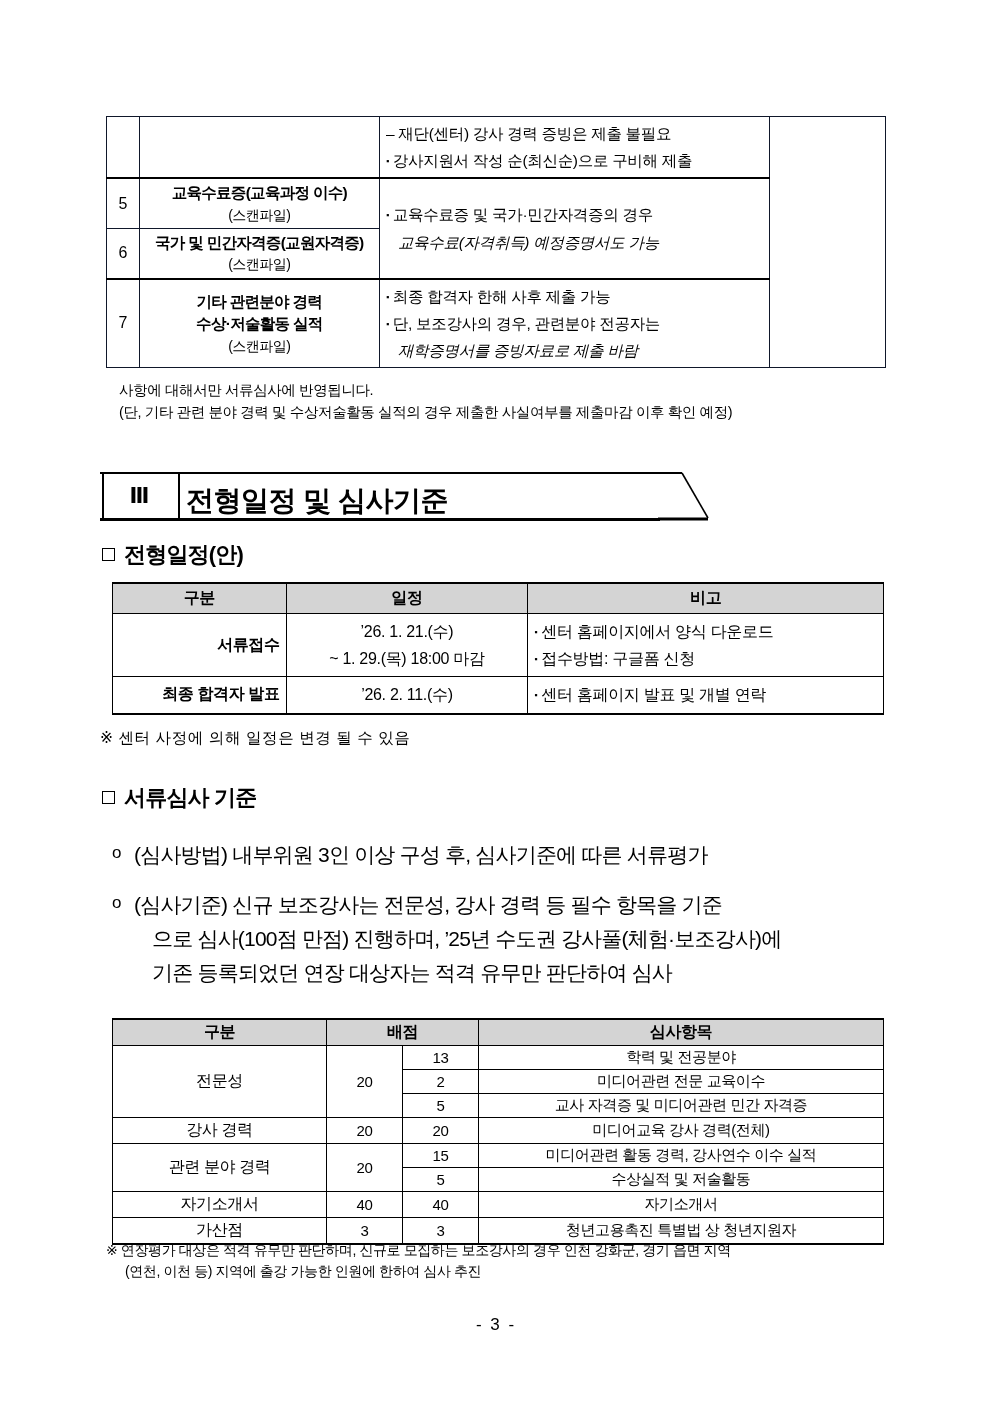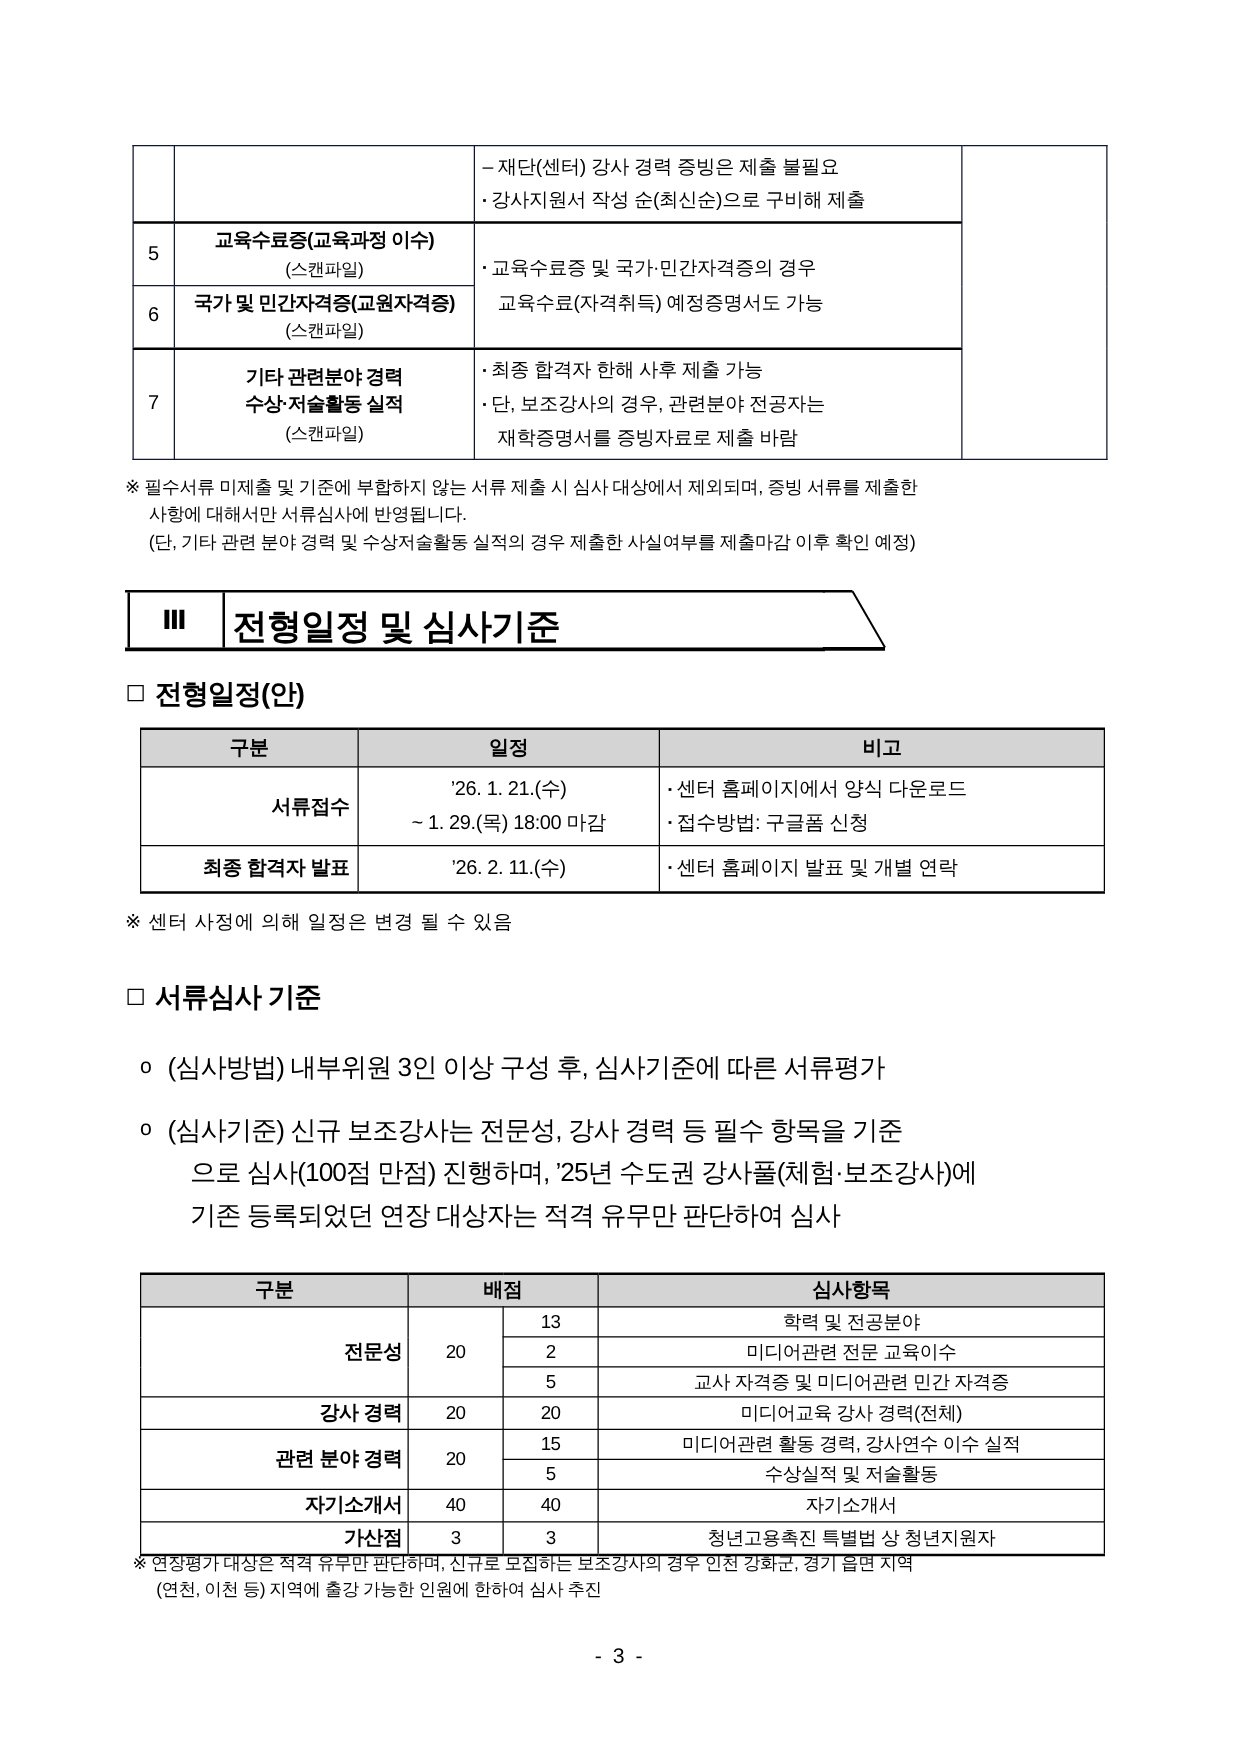--- a/index.html
+++ b/index.html
@@ -38,21 +38,21 @@
     font-size: 15.5px;
   }
   .tbl-docs td { border: 1px solid #0f172a; padding: 3px 6px; }
   .tbl-docs .c-no    { width: 34px;  text-align: center; font-size: 16px; }
   .tbl-docs .c-name  { width: 264px; text-align: center; }
   .tbl-docs .c-note  { width: 398px; }
   .tbl-docs .c-blank { width: 128px; }
   .tbl-docs .dname { font-weight: bold; font-size: 15.5px; line-height: 1.45; letter-spacing: -0.7px; }
   .tbl-docs .dscan { font-size: 14px; line-height: 1.45; letter-spacing: -0.5px; }
   .tbl-docs .note-line { line-height: 1.75; letter-spacing: -0.3px; white-space: nowrap; }
-  .tbl-docs .note-line.ind { padding-left: 12px; }
+  .tbl-docs .note-line.ind { padding-left: 12px; font-style: italic; }
   .bullet-sq::before { content: "▪"; font-size: 9px; vertical-align: 2px; margin-right: 4px; }
   .bullet-dash::before { content: "–"; margin-right: 4px; }
   .topline-row td { border-top: 2px solid #000 !important; }
 
   
   .note-block {
     position: absolute;
     font-size: 14.5px;
     line-height: 1.5;
     letter-spacing: -0.4px;
@@ -145,21 +145,21 @@
 
   
   .tbl-crit {
     position: absolute;
     left: 112px; top: 1018px;
     width: 772px;
     font-size: 15px;
   }
   .tbl-crit td { border: 1px solid #000; padding: 2px 4px; letter-spacing: -0.4px; }
   .tbl-crit tr.head td { background: #d4d4d4; text-align: center; font-weight: bold; border-top: 2px solid #000; border-bottom: 1.6px solid #000; font-size: 16px; }
-  .tbl-crit .k1 { width: 214px; text-align: right; font-weight: bold; font-size: 16px; }
+  .tbl-crit .k1 { width: 214px; text-align: center; font-weight: normal; font-size: 16px; }
   .tbl-crit .k2 { width: 76px; text-align: center; }
   .tbl-crit .k3 { width: 76px; text-align: center; }
   .tbl-crit .k4 { text-align: center; margin-left: 16px; }
   .tbl-crit tr.last td { border-bottom: 2px solid #000; }
   .tbl-crit td.r { height: 23px; }
 
   
   .pgnum {
     position: absolute;
     left: 0; top: 1315px; width: 992px;
@@ -215,21 +215,20 @@
         <td class="c-note">
           <div class="note-line bullet-sq">최종 합격자 한해 사후 제출 가능</div>
           <div class="note-line bullet-sq">단,  보조강사의  경우,  관련분야  전공자는</div>
           <div class="note-line ind">재학증명서를 증빙자료로 제출 바람</div>
         </td>
       </tr>
     </tbody>
   </table>
 
   <div class="note-block" style="left:100px; top:380px; width:830px;">
-    <span class="nline"><span>※</span>&nbsp;<span>필수서류 미제출 및 기준에 부합하지 않는 서류 제출 시 심사 대상에서 제외되며, 증빙 서류를 제출한</span></span>
     <span class="nline nhang">사항에 대해서만 서류심사에 반영됩니다.</span>
     <span class="nline nhang">(단, 기타 관련 분야 경력 및 수상저술활동 실적의 경우 제출한 사실여부를 제출마감 이후 확인 예정)</span>
   </div>
 
   <div class="banner">
     <div class="bar-top"></div>
     <div class="bar-bot"></div>
     <div class="vline vl-1"></div>
     <div class="vline vl-2"></div>
     <div class="roman">Ⅲ</div>

